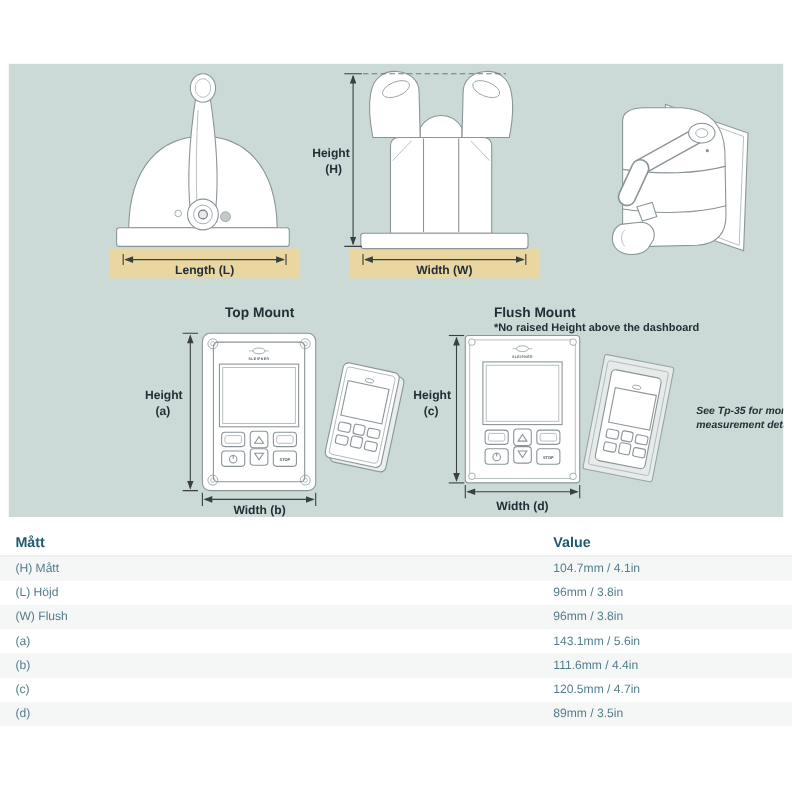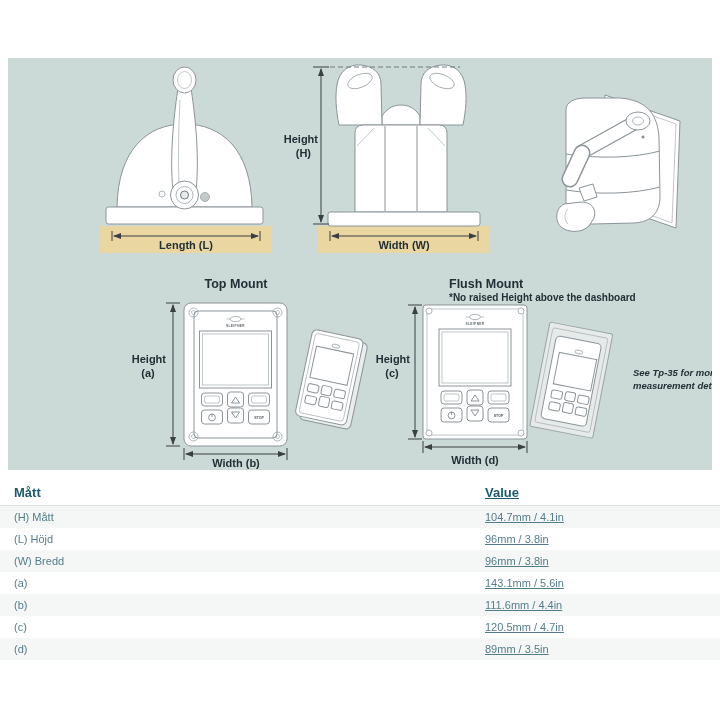--- a/index.html
+++ b/index.html
@@ -21,21 +21,21 @@
   .title{font-size:12.5px;font-weight:bold;}
   .subtitle{font-size:10px;font-weight:600;}
   .note{font-size:9.5px;font-weight:bold;font-style:italic;}
   .tiny{font-size:3.2px;font-weight:bold;fill:#5c676c;letter-spacing:0.4px;}
   .tiny2{font-size:3.6px;font-weight:bold;fill:#4c575c;}
 
   
   .dim-table{position:absolute;left:0;top:480px;width:720px;}
   .thead{position:relative;height:25px;line-height:25px;border-bottom:1px solid #dcdfe0;}
   .thead .c1,.trow .c1{position:absolute;left:14px;}
-  .thead .c2,.trow .c2{position:absolute;left:485px;text-decoration:underline;}
+  .thead .c2,.trow .c2{position:absolute;left:503px;}
   .thead span{font-size:13px;font-weight:bold;color:#1e5a6e;}
   .tbody{position:relative;}
   .trow{position:relative;height:22px;line-height:22px;font-size:11px;color:#537d8a;}
   .trow:nth-child(odd){background:#f5f6f6;}
 </style>
 </head>
 <body>
 
 <div class="canvas">
 
@@ -215,21 +215,21 @@
     <div class="tbody">
       <div class="trow">
         <span class="c1">(H) Mått</span>
         <span class="c2">104.7mm / 4.1in</span>
       </div>
       <div class="trow">
         <span class="c1">(L) Höjd</span>
         <span class="c2">96mm / 3.8in</span>
       </div>
       <div class="trow">
-        <span class="c1">(W) Bredd</span>
+        <span class="c1">(W) Flush</span>
         <span class="c2">96mm / 3.8in</span>
       </div>
       <div class="trow">
         <span class="c1">(a)</span>
         <span class="c2">143.1mm / 5.6in</span>
       </div>
       <div class="trow">
         <span class="c1">(b)</span>
         <span class="c2">111.6mm / 4.4in</span>
       </div>

